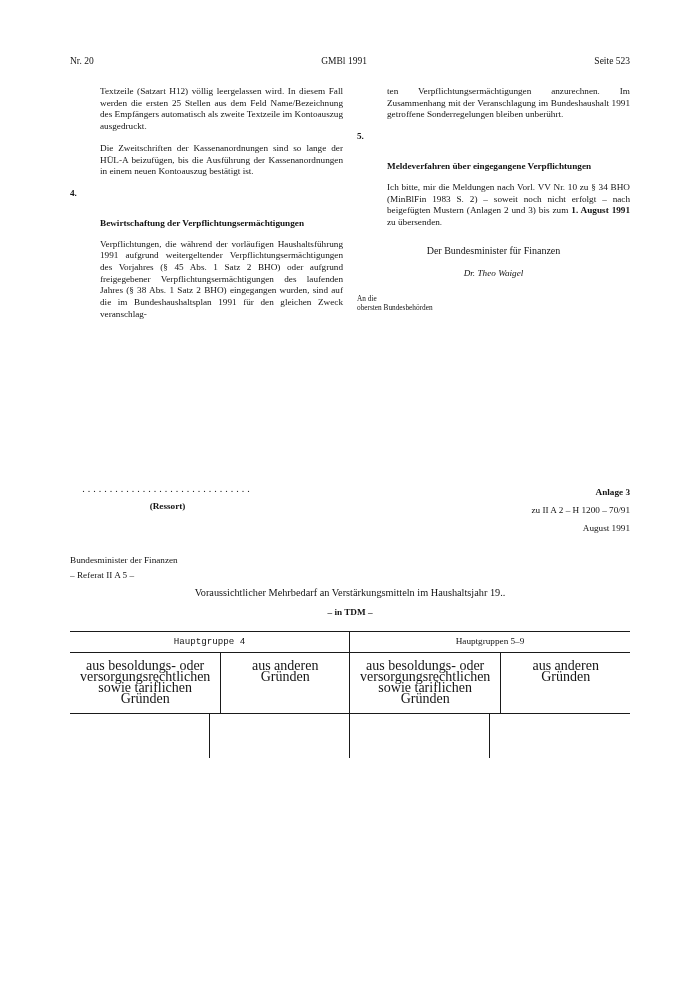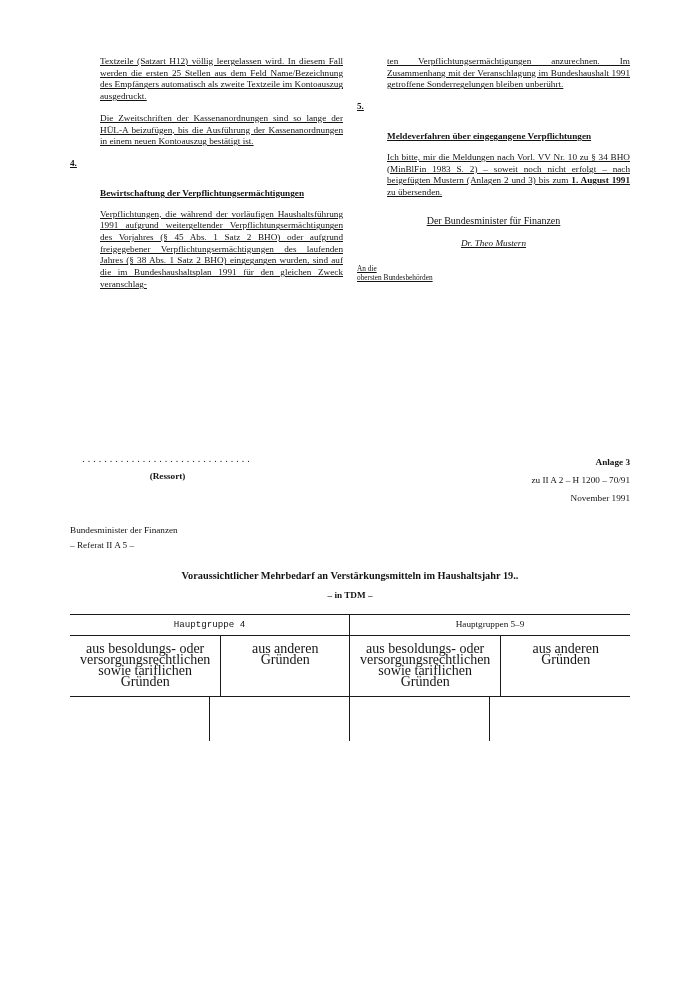--- a/index.html
+++ b/index.html
@@ -15,40 +15,40 @@
     overflow: hidden;
   }
   
   .page-header {
     display: flex;
     justify-content: space-between;
     font-size: 9.5px;
     margin-bottom: 20px;
   }
   
-  .columns { display: flex; gap: 14px; text-decoration: underline; }
+  .columns { display: flex; gap: 14px; }
   .col { width: 273px; font-size: 9.2px; line-height: 11.7px; text-align: justify; }
   .p-indent { margin-left: 30px; margin-bottom: 10px; }
   .item { display: flex; margin-bottom: 10px; }
   .item-num { width: 30px; flex: none; font-weight: bold; }
   .item-content { flex: 1; }
   .item-heading { font-weight: bold; text-align: left; margin-bottom: 9px; margin-top: 30px; }
   .sig-center { text-align: center; margin-top: 16px; font-size: 10px; }
   .sig-italic { text-align: center; font-style: italic; margin-top: 12px; font-size: 9.2px; }
   .addr-note { font-size: 7.3px; line-height: 9px; margin-top: 14px; text-align: left; }
   
   .annex { margin-top: 152px; }
   .annex-top { display: flex; justify-content: space-between; align-items: flex-start; }
   .ressort-block { width: 195px; text-align: center; font-size: 9.2px; }
   .ressort-dots { white-space: nowrap; overflow: hidden; letter-spacing: 3px; font-size: 10px; }
   .ressort-label { margin-top: 7px; font-weight: bold; }
   .annex-ref { text-align: right; font-size: 9.2px; line-height: 18px; }
   .annex-ref .bold { font-weight: bold; }
   .sender-block { margin-top: 16px; font-size: 9.2px; line-height: 15px; }
-  .annex-title { text-align: center; font-weight: bold; font-size: 10.3px; margin-top: 17px; }
+  .annex-title { text-align: center; font-weight: normal; font-size: 10.3px; margin-top: 4px; }
   .annex-subtitle { text-align: center; font-size: 9.2px; margin-top: 9px; font-weight: bold; }
   
   .anx-table { margin-top: 14px; border-top: 1px solid #1a1a1a; }
   .t-group {
     display: grid;
     grid-template-columns: 1fr 1fr;
     border-bottom: 1px solid #1a1a1a;
   }
   .t-group > div { text-align: center; font-size: 9.2px; padding: 4px 0 5px; }
   .t-group > div:first-child { border-right: 1px solid #1a1a1a; font-family: Liberation Mono, monospace; }
@@ -69,20 +69,25 @@
     grid-template-columns: 1fr 1fr 1fr 1fr;
     height: 44px;
   }
   .t-body > div:not(:last-child) { border-right: 1px solid #1a1a1a; }
 </style>
 </head>
 <body>
 
 <div class="page">
 
+  <div class="page-header">
+    <span>Nr. 20</span>
+    <span>GMBl 1991</span>
+    <span>Seite 523</span>
+  </div>
 
   <div class="columns">
 
     <div class="col">
       <p class="p-indent">Textzeile (Satzart H12) völlig leergelassen wird. In diesem Fall werden die ersten 25 Stellen aus dem Feld Name/Bezeichnung des Empfängers automatisch als zweite Textzeile im Kontoauszug ausgedruckt.</p>
       <p class="p-indent">Die Zweitschriften der Kassenanordnungen sind so lange der HÜL-A beizufügen, bis die Ausführung der Kassenanordnungen in einem neuen Kontoauszug bestätigt ist.</p>
       <div class="item">
         <span class="item-num">4.</span>
         <div class="item-content">
           <p class="item-heading">Bewirtschaftung der Verpflichtungsermächtigungen</p>
@@ -94,40 +99,40 @@
     <div class="col">
       <p class="p-indent">ten Verpflichtungsermächtigungen anzurechnen. Im Zusammenhang mit der Veranschlagung im Bundeshaushalt 1991 getroffene Sonderregelungen bleiben unberührt.</p>
       <div class="item">
         <span class="item-num">5.</span>
         <div class="item-content">
           <p class="item-heading">Meldeverfahren über eingegangene Verpflichtungen</p>
           <p><span>Ich bitte, mir die Meldungen nach Vorl. VV Nr. 10 zu § 34 BHO (MinBlFin 1983 S. 2) – soweit noch nicht erfolgt – nach beigefügten Mustern (Anlagen 2 und 3) bis zum </span><b>1. August 1991</b><span> zu übersenden.</span></p>
         </div>
       </div>
       <p class="sig-center">Der Bundesminister für Finanzen</p>
-      <p class="sig-italic">Dr. Theo Mustern</p>
+      <p class="sig-italic">Dr. Theo Waigel</p>
       <p class="addr-note">
         <span>An die</span><br>
         <span>obersten Bundesbehörden</span>
       </p>
     </div>
 
   </div>
 
   <div class="annex">
 
     <div class="annex-top">
       <div class="ressort-block">
         <div class="ressort-dots">...............................</div>
         <div class="ressort-label">(Ressort)</div>
       </div>
       <div class="annex-ref">
         <div class="bold">Anlage 3</div>
         <div>zu II A 2 – H 1200 – 70/91</div>
-        <div>November 1991</div>
+        <div>August 1991</div>
       </div>
     </div>
 
     <div class="sender-block">
       <div>Bundesminister der Finanzen</div>
       <div>– Referat II A 5 –</div>
     </div>
 
     <div class="annex-title">Voraussichtlicher Mehrbedarf an Verstärkungsmitteln im Haushaltsjahr 19..</div>
     <div class="annex-subtitle">– in TDM –</div>

